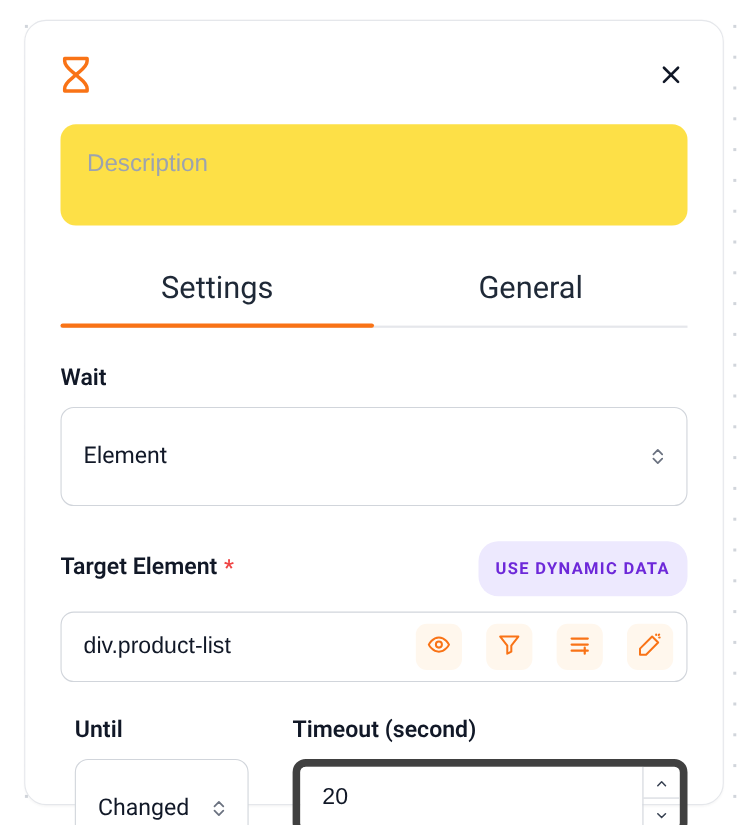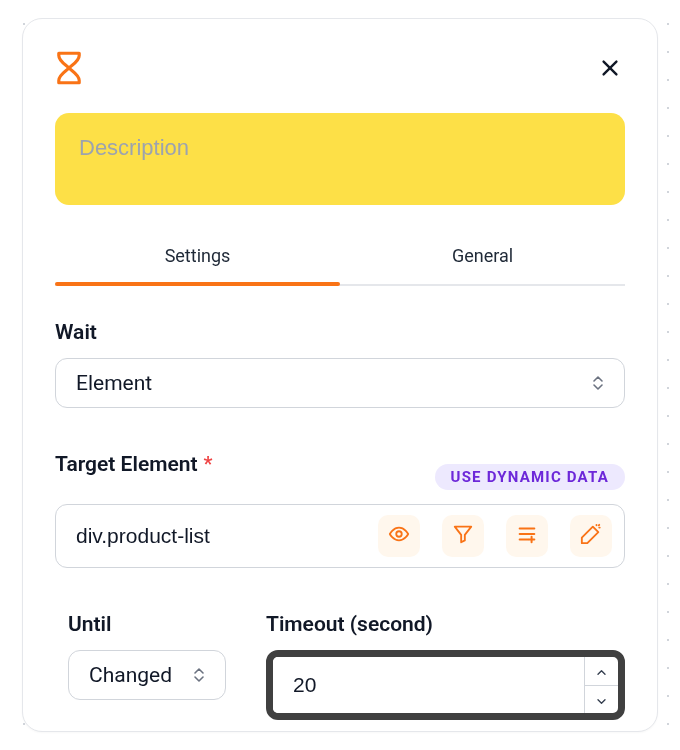--- a/index.html
+++ b/index.html
@@ -83,21 +83,21 @@
     }
     .tabs {
       display: flex;
       border-bottom: 2px solid #e5e7eb;
       margin-bottom: 34px;
     }
     .tab {
       flex: 1;
       text-align: center;
       padding: 14px 0 18px 0;
-      font-size: 18px;
+      font-size: 28px;
       color: #1f2937;
       cursor: pointer;
       position: relative;
       font-weight: 400;
     }
     .tab.active::after {
       content: "";
       position: absolute;
       left: 0;
       right: 0;
@@ -115,55 +115,55 @@
       align-items: center;
       gap: 6px;
     }
     .required-star {
       color: #ef4444;
       font-size: 20px;
     }
     .select-box, .input-box {
       border: 1px solid #d1d5db;
       border-radius: 12px;
-      padding: 12px 20px;
+      padding: 32px 20px;
       font-size: 21px;
       color: #111827;
       display: flex;
       align-items: center;
       justify-content: space-between;
       cursor: pointer;
       background: #fff;
     }
     .chevrons {
       display: flex;
       flex-direction: column;
       gap: 0px;
       color: #6b7280;
     }
     .chevrons svg {
       width: 12px;
       height: 8px;
     }
     .field-group {
-      margin-bottom: 44px;
+      margin-bottom: 32px;
     }
     .target-header {
       display: flex;
       align-items: flex-end;
       justify-content: space-between;
       margin-bottom: 14px;
     }
     .dynamic-badge {
       background: #ede9fe;
       color: #6d28d9;
       font-size: 15px;
       font-weight: 700;
       letter-spacing: 1.2px;
-      padding: 4px 16px;
+      padding: 16px 16px;
       border-radius: 18px;
       cursor: pointer;
     }
     .target-input-wrap {
       border: 1px solid #d1d5db;
       border-radius: 12px;
       padding: 10px 12px 10px 20px;
       display: flex;
       align-items: center;
       gap: 22px;

